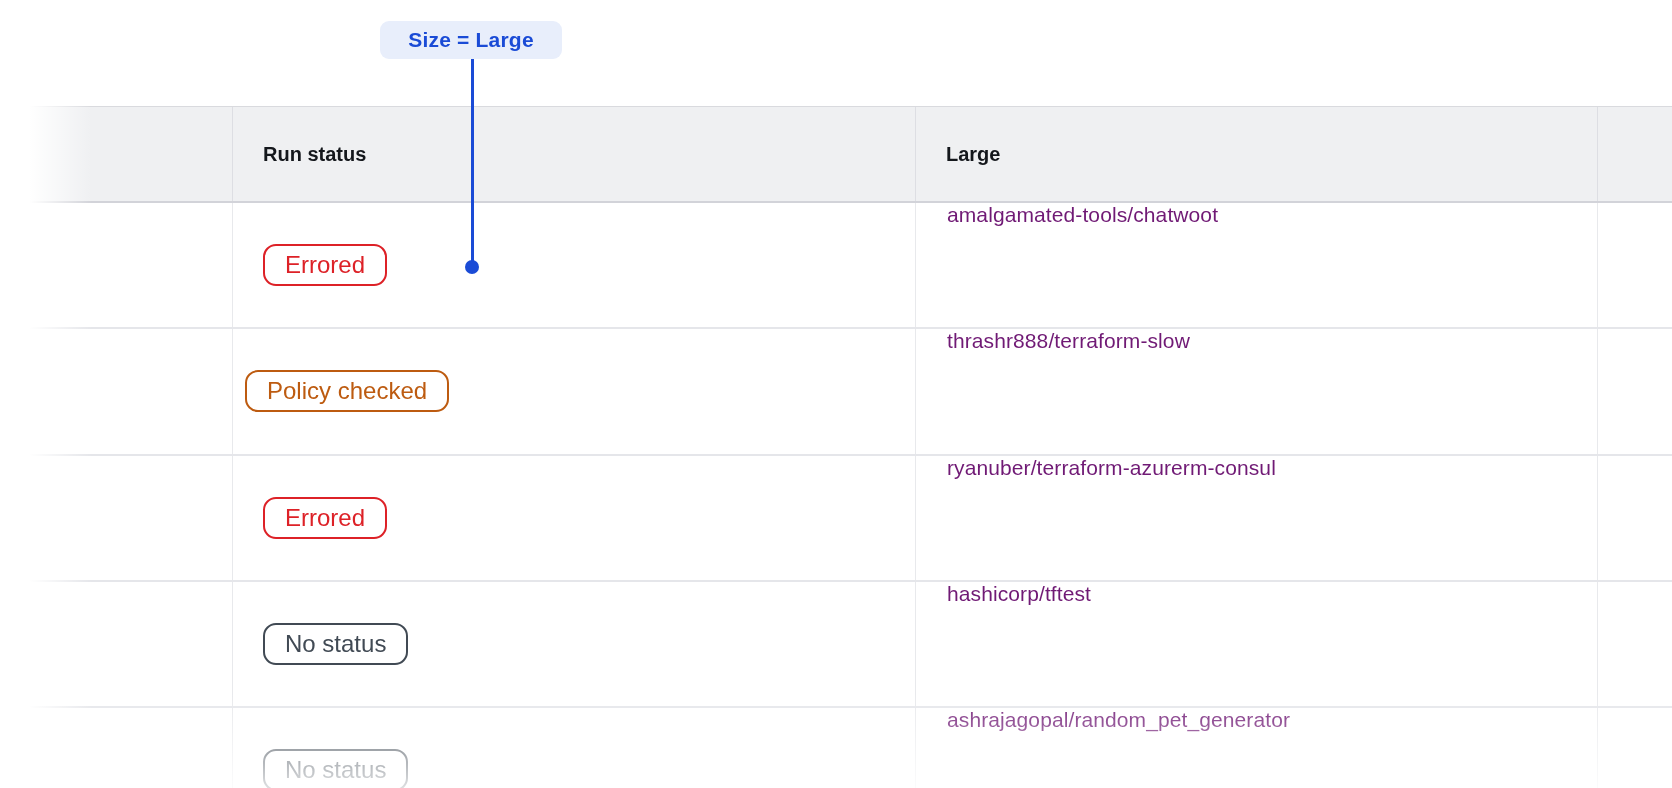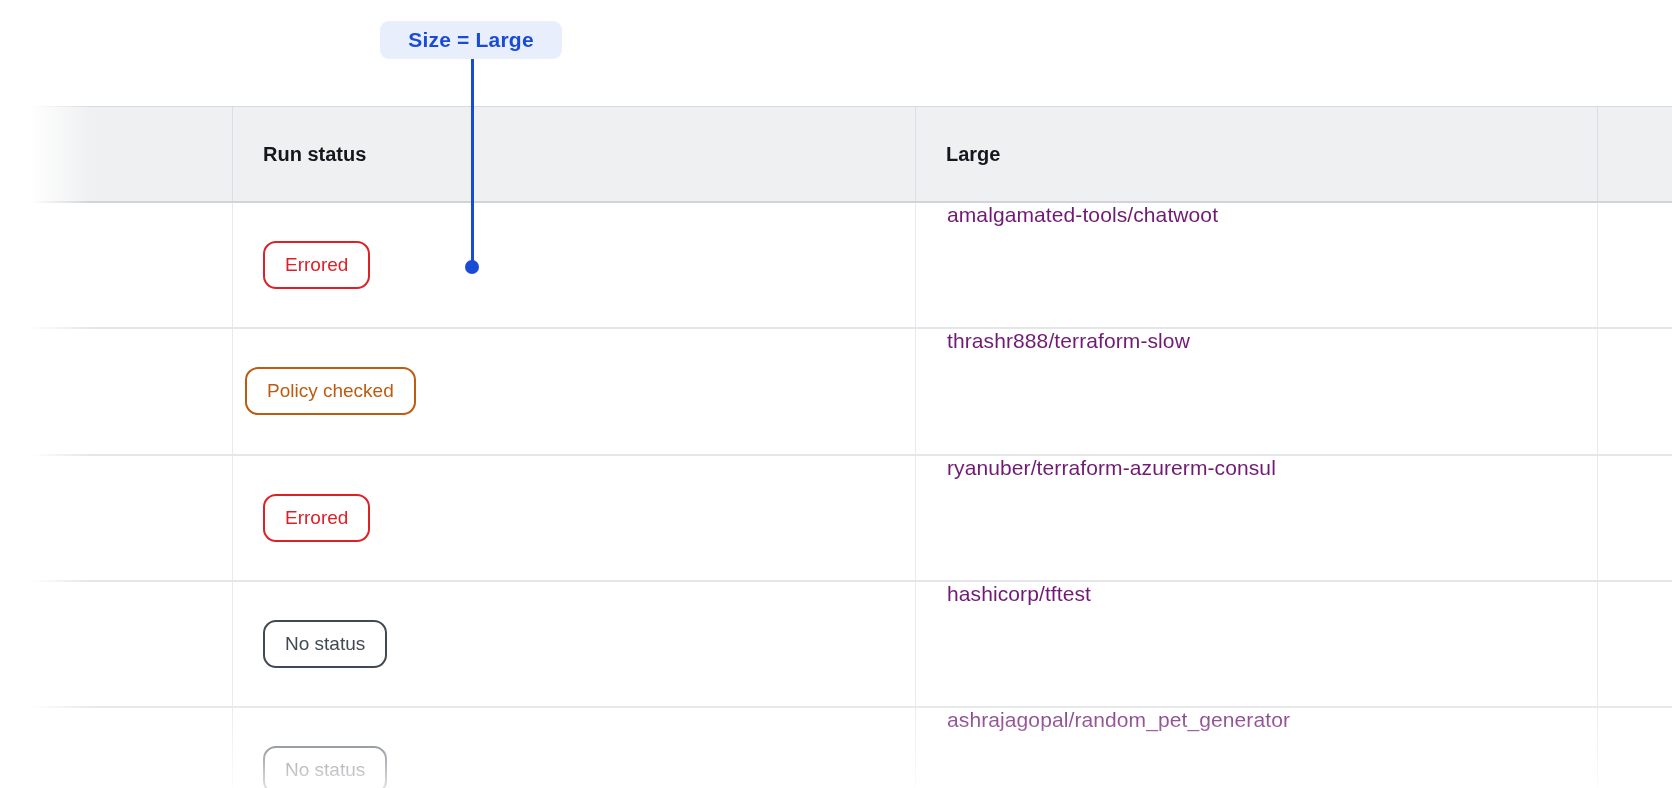--- a/index.html
+++ b/index.html
@@ -78,26 +78,26 @@
   .status-cell { display: flex; align-items: center; }
   .repo-cell {
     display: flex; align-items: flex-start;
     padding-left: 31px;
     font-size: 21px;
     color: #701a75;
     letter-spacing: 0.1px;
   }
   .badge {
     display: inline-flex; align-items: center;
-    height: 48px;
+    height: 42px;
     padding: 0 20px;
     margin-left: 30px;
     border: 2px solid currentColor;
     border-radius: 13px;
-    font-size: 19px;
+    font-size: 24px;
     background: #ffffff;
     box-sizing: border-box;
     white-space: nowrap;
   }
 
   
   .fade-left {
     position: absolute;
     left: 0; top: 100px;
     width: 92px; height: 688px;

